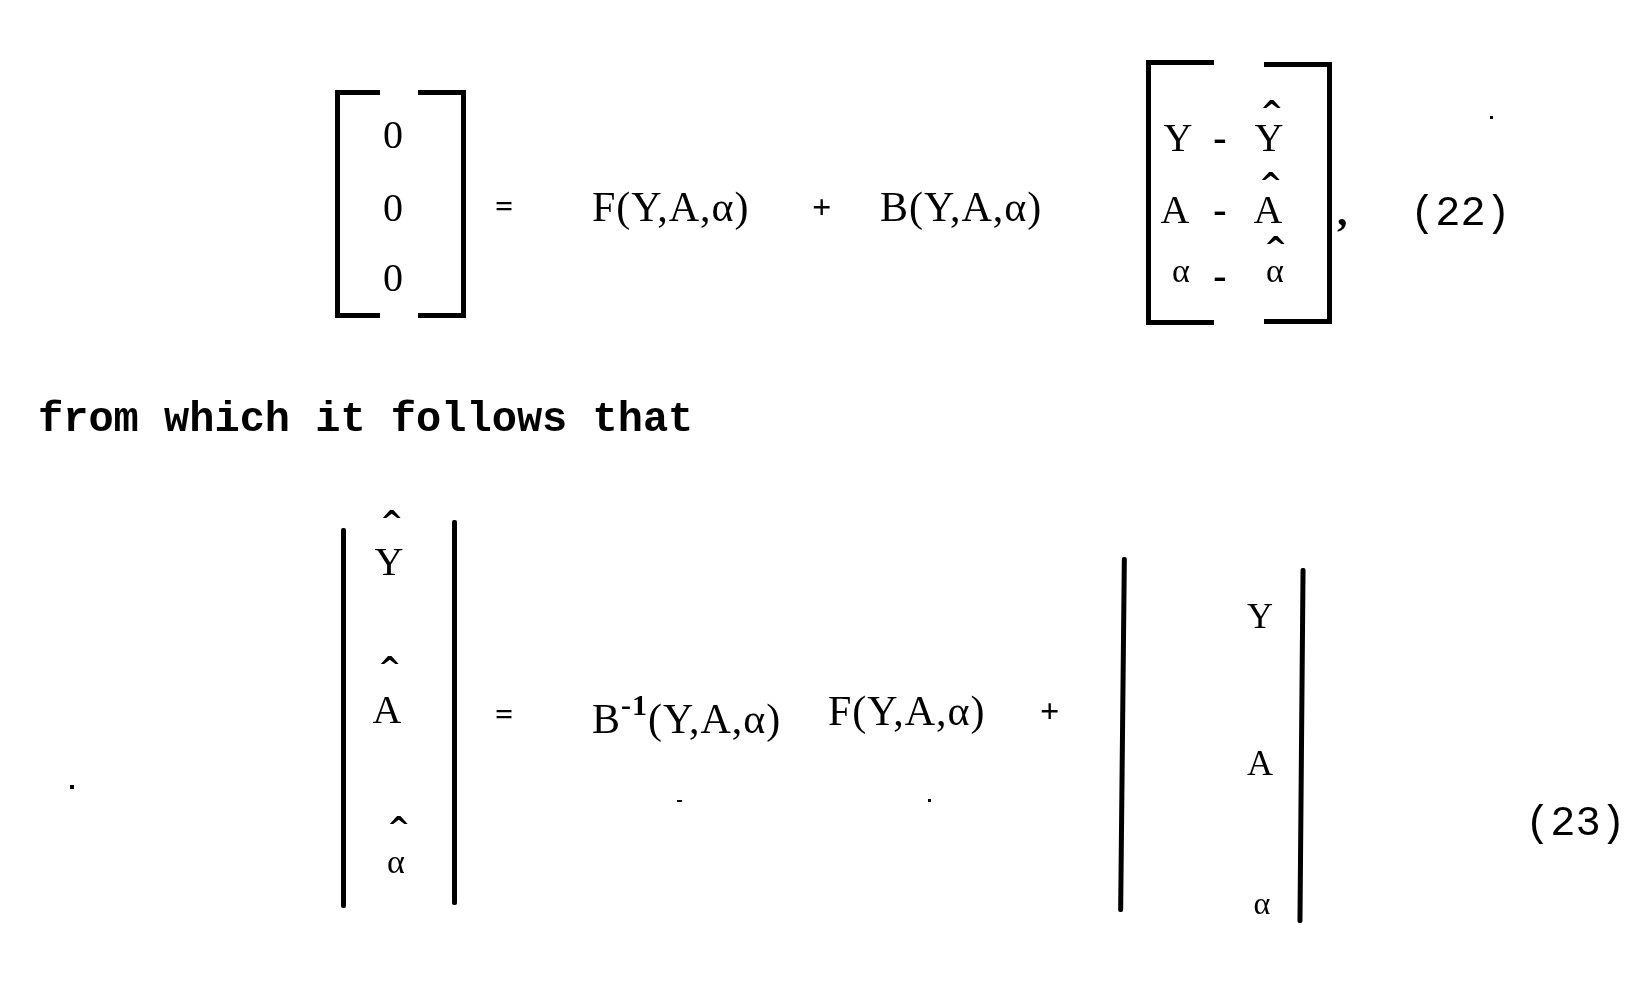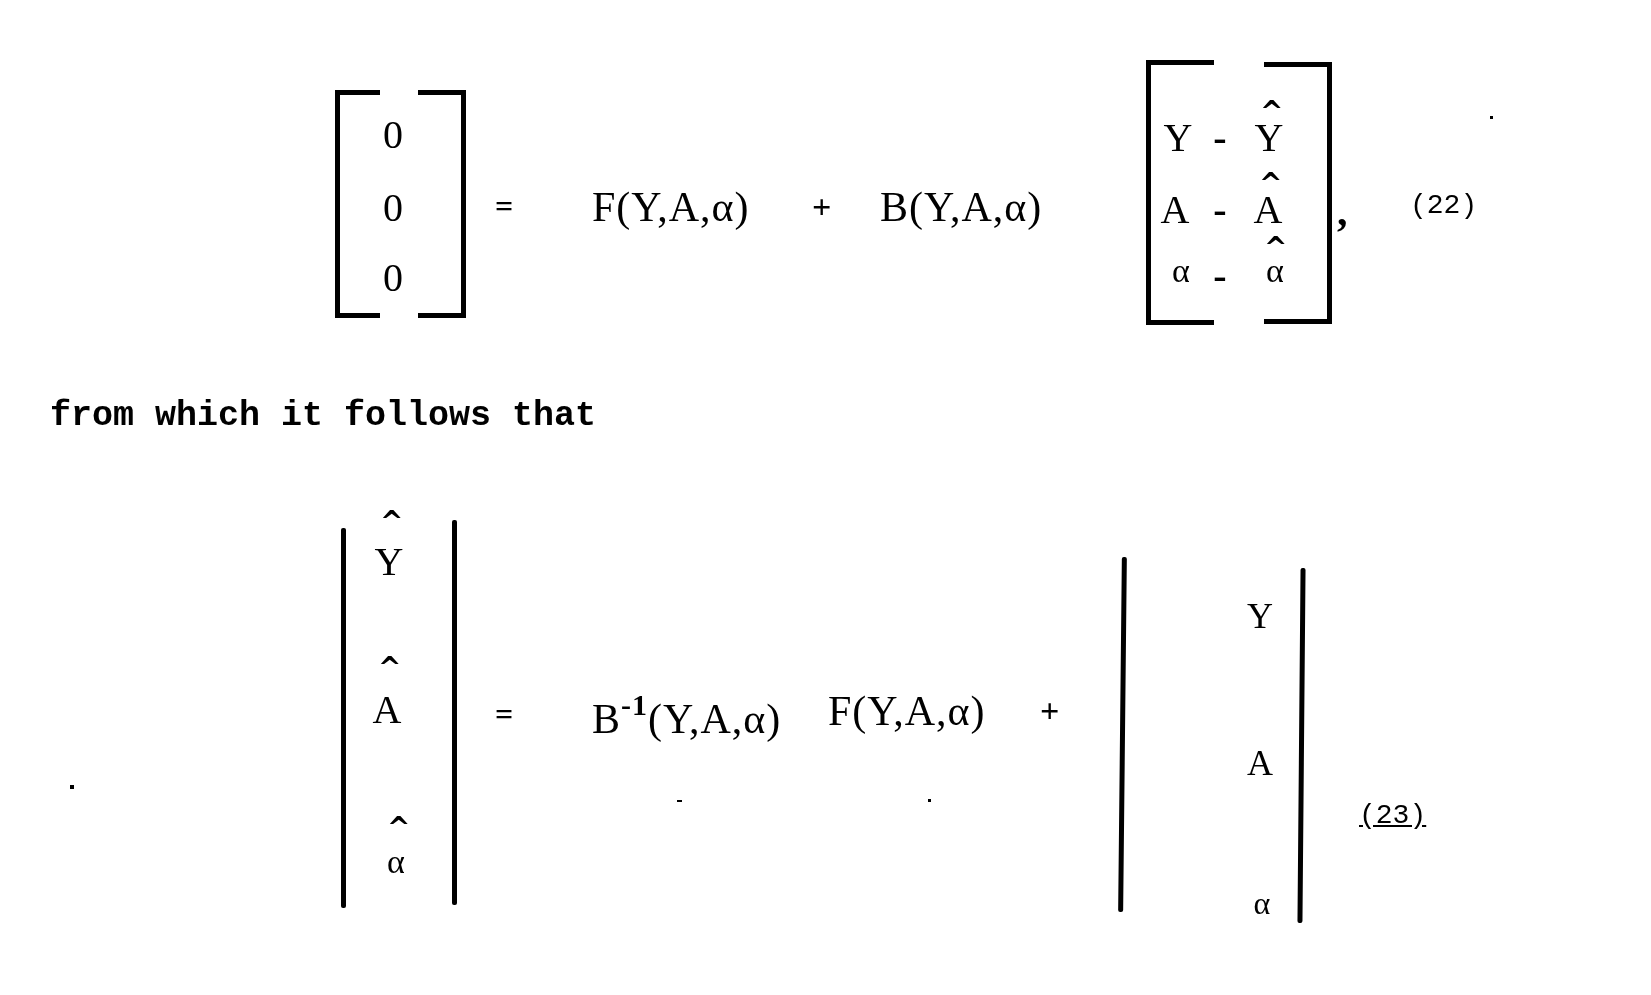--- a/index.html
+++ b/index.html
@@ -18,21 +18,21 @@
     .abs { position: absolute; }
     .eqtext {
       font-family: "Liberation Serif", "DejaVu Serif", serif;
       font-size: 42px;
       line-height: 1;
       white-space: nowrap;
       letter-spacing: 1px;
     }
     .mono {
       font-family: "Liberation Mono", "DejaVu Sans Mono", monospace;
-      font-size: 28px;
+      font-size: 42px;
       font-weight: bold;
       white-space: nowrap;
       letter-spacing: 0px;
     }
     
     .bracket {
       position: absolute;
       border-top: 5px solid #000;
       border-bottom: 5px solid #000;
       box-sizing: border-box;
@@ -109,21 +109,21 @@
   <div class="hat" style="left:1264px; top:234px;">^</div>
   <div class="cell" style="left:1260px; top:254px; width:30px; font-size:34px;">α</div>
 
   <div class="abs eqtext" style="left:1337px; top:190px; font-weight:bold;">,</div>
 
   <div class="abs mono" style="left:1410px; top:190px; font-weight:normal;">(22)</div>
 
   <div class="speck" style="left:1490px; top:116px; width:3px; height:3px;"></div>
 </div>
 
-<div class="abs mono" style="left:50px; top:396px; font-size:35px;">from which it follows that</div>
+<div class="abs mono" style="left:38px; top:396px; font-size:42px;">from which it follows that</div>
 
 <div>
 
   <div class="vbar" style="left:341px; top:528px; height:380px;"></div>
   <div class="vbar" style="left:452px; top:520px; height:385px;"></div>
 
   <div class="hat" style="left:380px; top:508px;">^</div>
   <div class="cell" style="left:374px; top:542px; width:30px;">Y</div>
 
   <div class="hat" style="left:378px; top:654px;">^</div>
@@ -142,18 +142,18 @@
 
   <div class="abs eqtext" style="left:1040px; top:694px; font-size:34px; font-weight:bold;">+</div>
 
   <div class="vbar" style="left:1120px; top:557px; height:355px; transform: rotate(0.6deg);"></div>
   <div class="vbar" style="left:1299px; top:568px; height:355px; transform: rotate(0.5deg);"></div>
 
   <div class="cell" style="left:1245px; top:598px; width:30px; font-size:36px;">Y</div>
   <div class="cell" style="left:1245px; top:745px; width:30px; font-size:36px;">A</div>
   <div class="cell" style="left:1247px; top:887px; width:30px; font-size:32px;">α</div>
 
-  <div class="abs mono" style="left:1359px; top:800px; font-weight:normal;text-decoration:underline;">(23)</div>
+  <div class="abs mono" style="left:1525px; top:800px; font-weight:normal;">(23)</div>
 
   <div class="speck" style="left:70px; top:785px; width:4px; height:4px;"></div>
   <div class="speck" style="left:677px; top:800px; width:5px; height:2px;"></div>
   <div class="speck" style="left:928px; top:799px; width:3px; height:3px;"></div>
 </div>
 
 </body></html>

